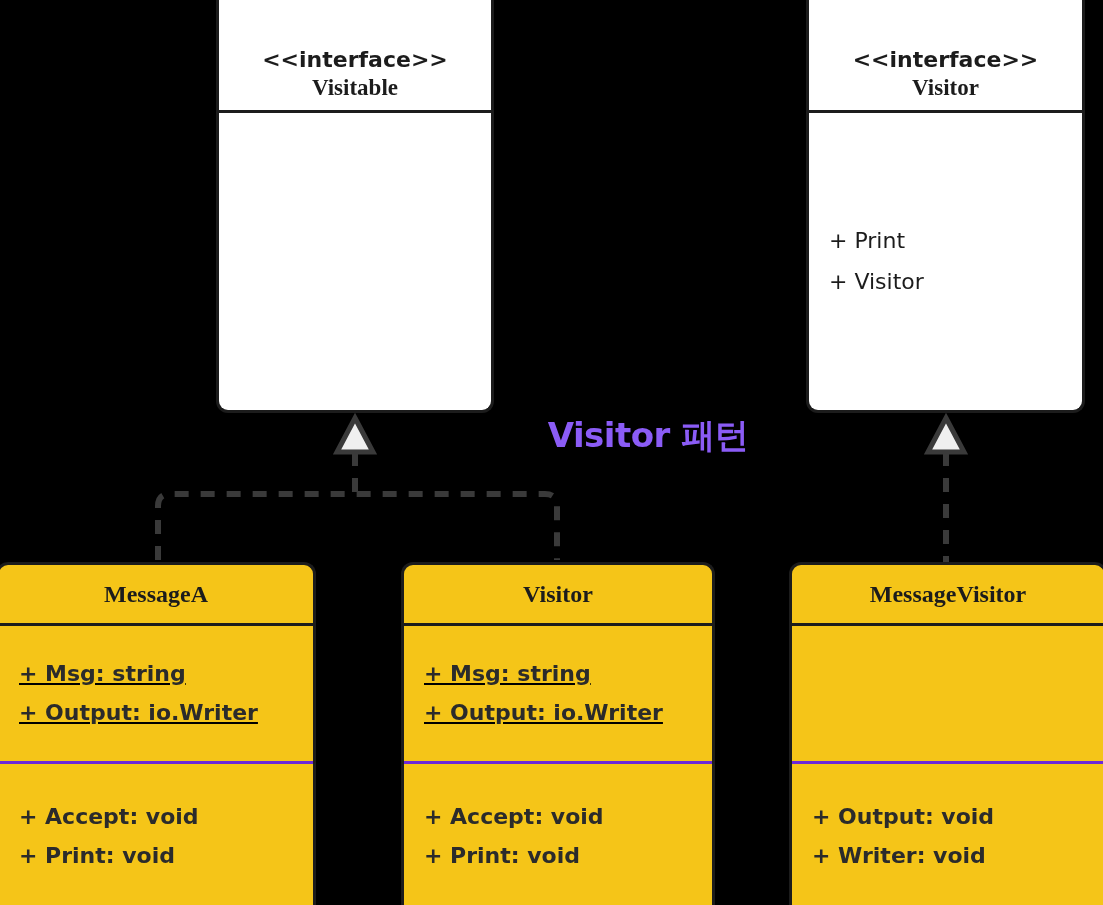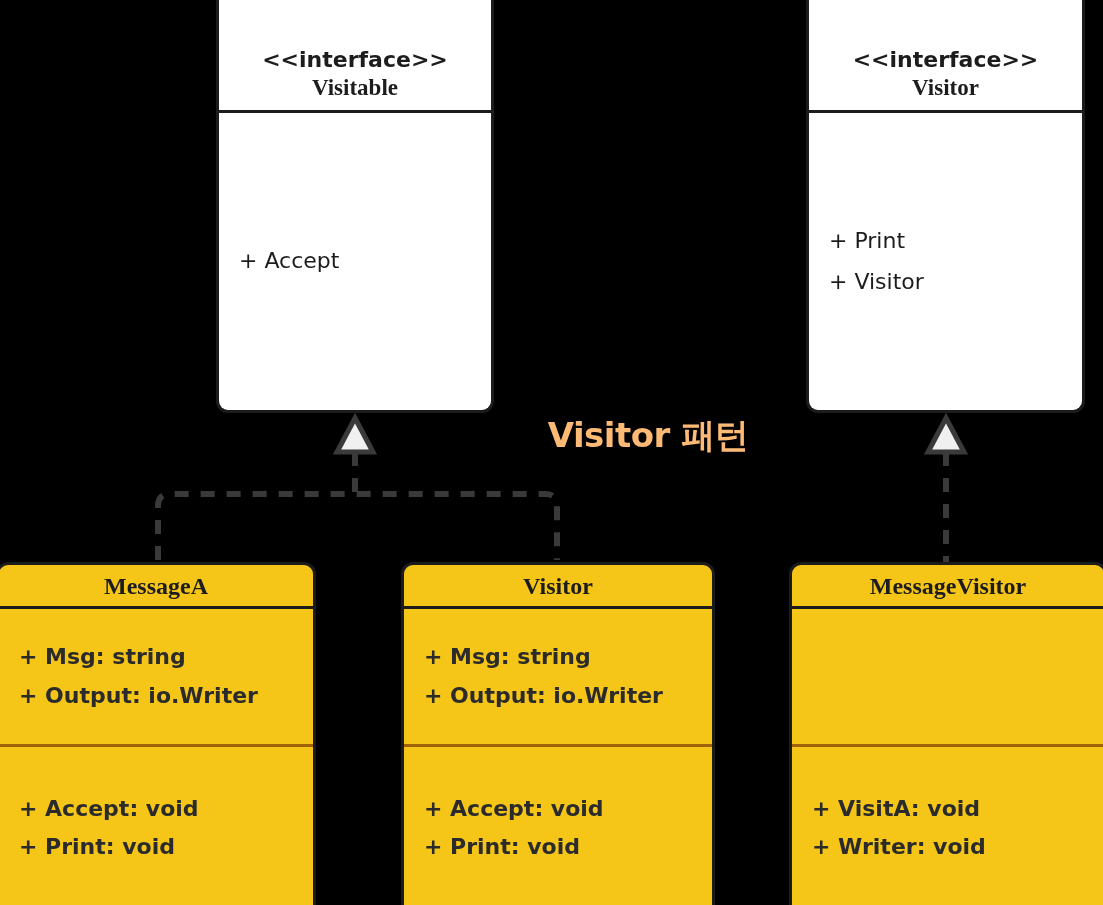--- a/index.html
+++ b/index.html
@@ -35,21 +35,21 @@
 
   
   .diagram-title {
     position: absolute;
     left: 523px;
     top: 415px;
     width: 250px;
     text-align: center;
     font-size: 34px;
     font-weight: bold;
-    color: #fdba74;
+    color: #8b5cf6;
     letter-spacing: -0.5px;
     white-space: nowrap;
     line-height: 1.2;
   }
 
   
   .uml-node {
     position: absolute;
     box-sizing: border-box;
     border: 3px solid #1c1c1c;
@@ -87,21 +87,22 @@
 
   .uml-compartment {
     box-sizing: border-box;
     padding: 0 20px;
     display: flex;
     flex-direction: column;
     justify-content: center;
   }
 
   .uml-compartment.divided {
-    border-bottom: 3px solid #a16207;
+    border-bottom: 3px solid #6d28d9;
+    text-decoration: underline;
   }
 
   .uml-member {
     font-size: 21px;
     line-height: 1.85;
     color: #1c1c1c;
     white-space: nowrap;
   }
 
   
@@ -119,21 +120,21 @@
     font-size: 22px;
   }
 
   
   .node-concrete {
     background: #F5C518;
     border-radius: 12px 12px 0 0;
     border-bottom: 0;
   }
   .node-concrete .uml-header {
-    height: 44px;
+    height: 61px;
   }
   .node-concrete .uml-name {
     font-size: 24px;
   }
   .node-concrete .uml-member {
     font-weight: bold;
     font-size: 22px;
     line-height: 1.75;
     color: #2b2b2b;
   }
@@ -178,23 +179,20 @@
     </g>
   </svg>
 
   <div class="diagram-title">Visitor 패턴</div>
 
   <div class="uml-node node-interface" id="node-visitable">
     <div class="uml-header">
       <div class="uml-stereotype">&lt;&lt;interface&gt;&gt;</div>
       <div class="uml-name">Visitable</div>
     </div>
-    <div class="uml-compartment">
-      <div class="uml-member">+ Accept</div>
-    </div>
   </div>
 
   <div class="uml-node node-interface" id="node-visitor">
     <div class="uml-header">
       <div class="uml-stereotype">&lt;&lt;interface&gt;&gt;</div>
       <div class="uml-name">Visitor</div>
     </div>
     <div class="uml-compartment">
       <div class="uml-member">+ Print</div>
       <div class="uml-member">+ Visitor</div>
@@ -228,18 +226,18 @@
       <div class="uml-member">+ Print: void</div>
     </div>
   </div>
 
   <div class="uml-node node-concrete" id="node-messagevisitor">
     <div class="uml-header">
       <div class="uml-name">MessageVisitor</div>
     </div>
     <div class="uml-compartment attrs divided"></div>
     <div class="uml-compartment methods">
-      <div class="uml-member">+ VisitA: void</div>
+      <div class="uml-member">+ Output: void</div>
       <div class="uml-member">+ Writer: void</div>
     </div>
   </div>
 
 </div>
 
 </body></html>

